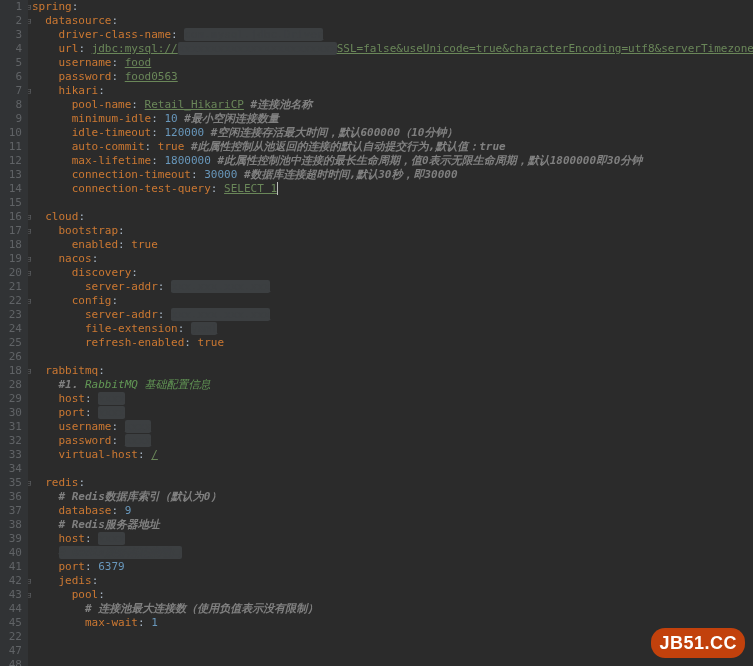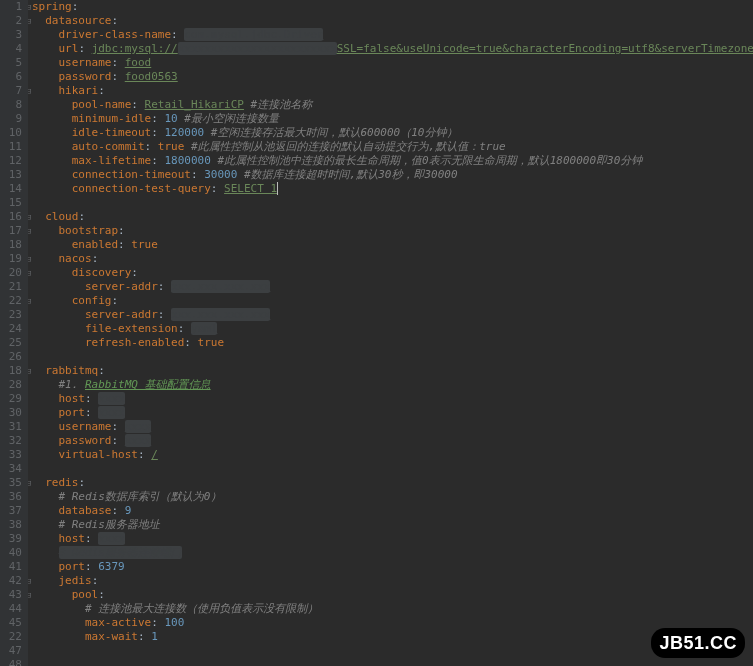--- a/index.html
+++ b/index.html
@@ -7,26 +7,26 @@
 .editor { display:flex; height:100%; }
 .gutter { background:#313335; width:28px; text-align:right; padding-right:6px; color:#606366; user-select:none; flex-shrink:0; }
 .gutter div { height:14px; }
 .code { flex:1; padding-left:4px; overflow:hidden; }
 .line { height:14px; white-space:pre; position:relative; }
 .fold { position:absolute; left:-6px; color:#606366; cursor:pointer; font-size:9px; }
 .k { color:#cc7832; } 
 .s { color:#6a8759;text-decoration:underline; } 
 .n { color:#6897bb; } 
 .b { color:#cc7832; } 
-.c { color:#808080; font-style:italic; } 
+.c { color:#808080; font-style:italic;font-weight:bold; } 
 .cz { color:#629755; font-style:italic; } 
 .redact { background:#3c3f41; color:#3c3f41; border-radius:2px; }
 .cursor { border-left:1px solid #bbb; animation:blink 1s step-end infinite; }
 @keyframes blink { 50% { border-color:transparent; } }
-.watermark { position:absolute; right:8px; bottom:8px; background:#000000; color:#fff; font:bold 18px/1 Arial; padding:6px 8px; letter-spacing:.5px;border-radius:14px; }
+.watermark { position:absolute; right:8px; bottom:8px; background:#c2410c; color:#fff; font:bold 18px/1 Arial; padding:6px 8px; letter-spacing:.5px;border-radius:14px; }
 </style>
 </head>
 <body>
 
 <div class="editor">
   <div class="gutter" id="gutter">
       <div>1</div>
       <div>2</div>
       <div>3</div>
       <div>4</div>
@@ -96,35 +96,34 @@
       <div class="line">      <span class="k">enabled</span><span style="color:#a9b7c6">:</span> <span class="b">true</span></div>
       <div class="line"><span class="fold">⊟</span>    <span class="k">nacos</span><span style="color:#a9b7c6">:</span></div>
       <div class="line"><span class="fold">⊟</span>      <span class="k">discovery</span><span style="color:#a9b7c6">:</span></div>
       <div class="line">        <span class="k">server-addr</span><span style="color:#a9b7c6">:</span> <span class="s redact">xxx.xxx.xxx.xxx</span></div>
       <div class="line"><span class="fold">⊟</span>      <span class="k">config</span><span style="color:#a9b7c6">:</span></div>
       <div class="line">        <span class="k">server-addr</span><span style="color:#a9b7c6">:</span> <span class="s redact">xxx.xxx.xxx.xxx</span></div>
       <div class="line">        <span class="k">file-extension</span><span style="color:#a9b7c6">:</span> <span class="s redact">yaml</span></div>
       <div class="line">        <span class="k">refresh-enabled</span><span style="color:#a9b7c6">:</span> <span class="b">true</span></div>
       <div class="line">&nbsp;</div>
       <div class="line"><span class="fold">⊟</span>  <span class="k">rabbitmq</span><span style="color:#a9b7c6">:</span></div>
-      <div class="line">    <span class="c">#1. </span><span class="cz" style="text-decoration:underline">RabbitMQ 基础配置信息</span></div>
+      <div class="line">    <span class="c">#1. </span><span class="cz" style="">RabbitMQ 基础配置信息</span></div>
       <div class="line">    <span class="k">host</span><span style="color:#a9b7c6">:</span> <span class="s redact">xxxx</span></div>
       <div class="line">    <span class="k">port</span><span style="color:#a9b7c6">:</span> <span class="s redact">xxxx</span></div>
       <div class="line">    <span class="k">username</span><span style="color:#a9b7c6">:</span> <span class="s redact">xxxx</span></div>
       <div class="line">    <span class="k">password</span><span style="color:#a9b7c6">:</span> <span class="s redact">xxxx</span></div>
       <div class="line">    <span class="k">virtual-host</span><span style="color:#a9b7c6">:</span> <span class="s">/</span></div>
       <div class="line">&nbsp;</div>
       <div class="line"><span class="fold">⊟</span>  <span class="k">redis</span><span style="color:#a9b7c6">:</span></div>
       <div class="line">    <span class="c"># Redis数据库索引（默认为0）</span></div>
       <div class="line">    <span class="k">database</span><span style="color:#a9b7c6">:</span> <span class="n">9</span></div>
       <div class="line">    <span class="c"># Redis服务器地址</span></div>
       <div class="line">    <span class="k">host</span><span style="color:#a9b7c6">:</span> <span class="s redact">xxxx</span></div>
       <div class="line">    <span class="c redact"># Redis服务器连接端口</span></div>
       <div class="line">    <span class="k">port</span><span style="color:#a9b7c6">:</span> <span class="n">6379</span></div>
       <div class="line"><span class="fold">⊟</span>    <span class="k">jedis</span><span style="color:#a9b7c6">:</span></div>
       <div class="line"><span class="fold">⊟</span>      <span class="k">pool</span><span style="color:#a9b7c6">:</span></div>
       <div class="line">        <span class="c"># 连接池最大连接数（使用负值表示没有限制）</span></div>
-      <div class="line">        <span class="k">max-active</span><span style="color:#a9b7c6">:</span> <span class="n">100</span></div>
       <div class="line">        <span class="k">max-wait</span><span style="color:#a9b7c6">:</span> <span class="n">1</span></div>
     </div>
 </div>
 
 <div class="watermark">JB51.CC</div>
 
 </body></html>

